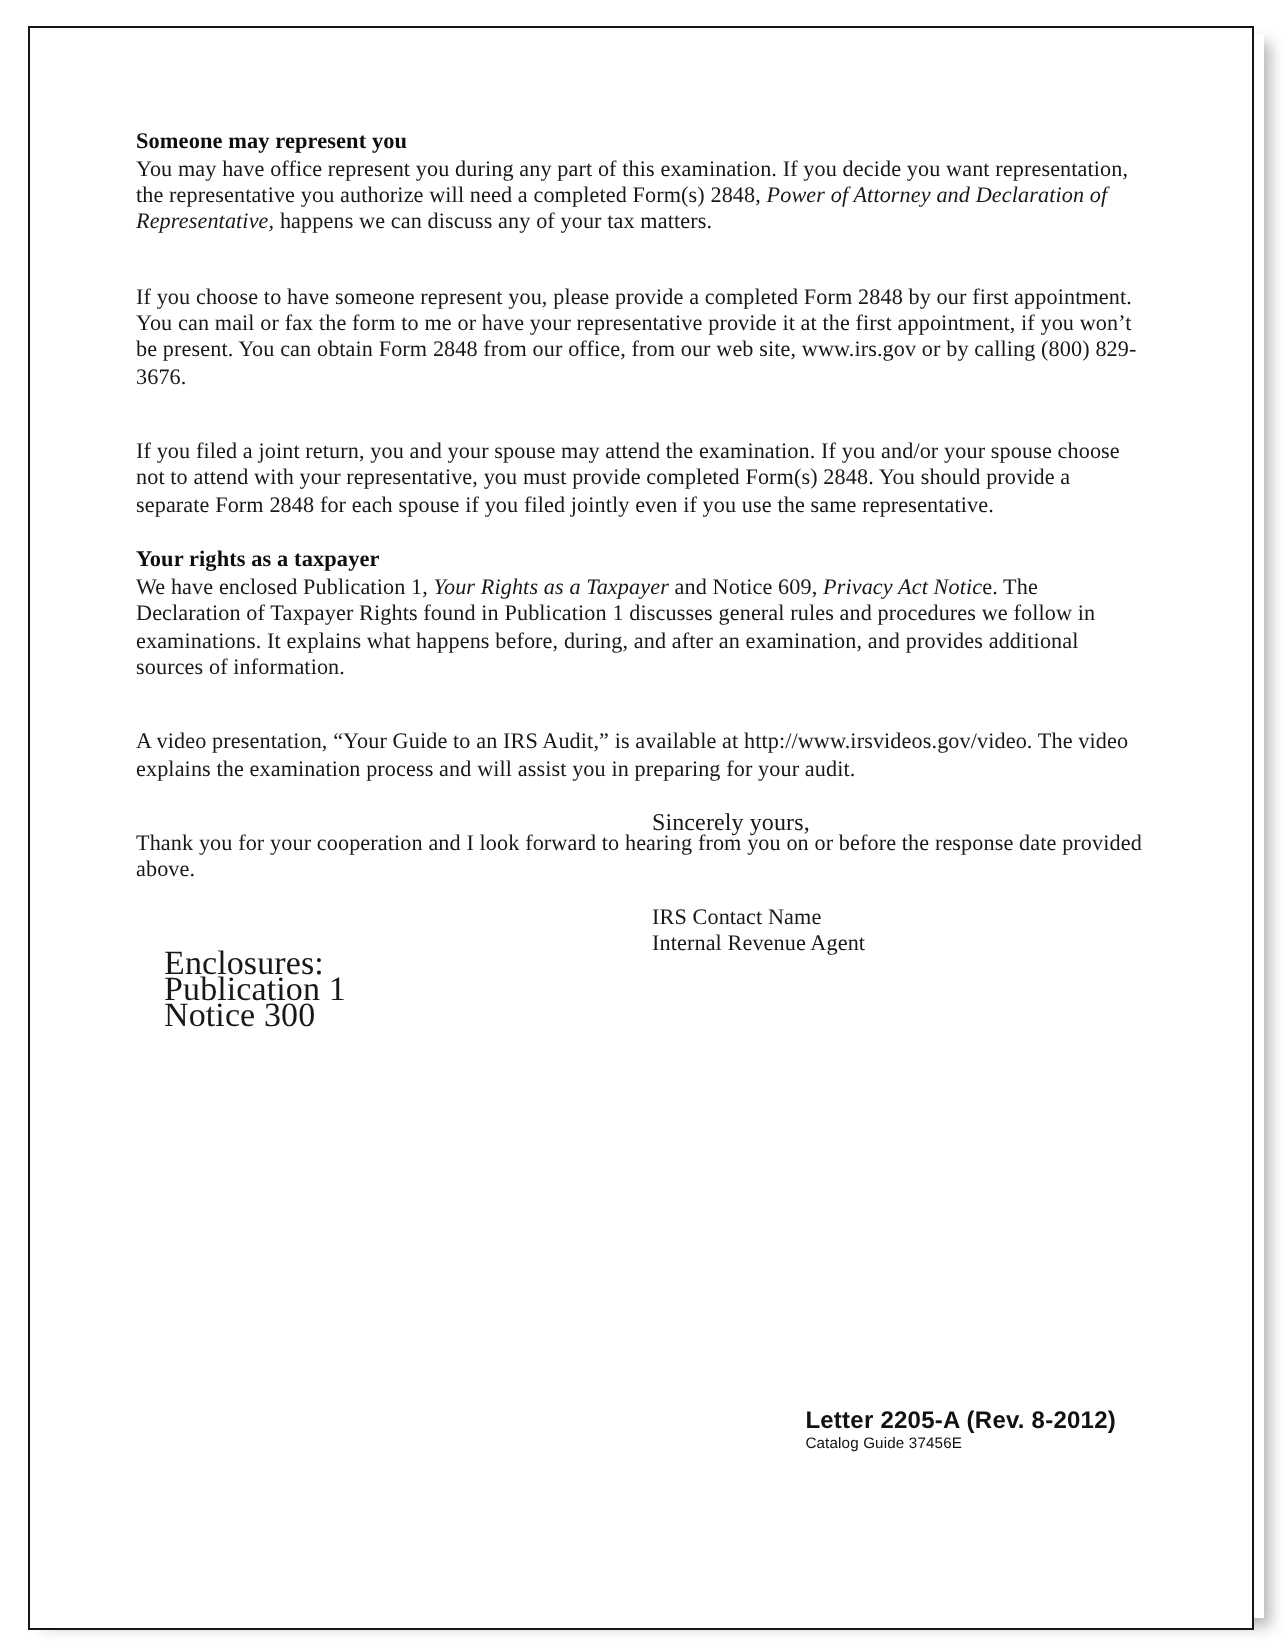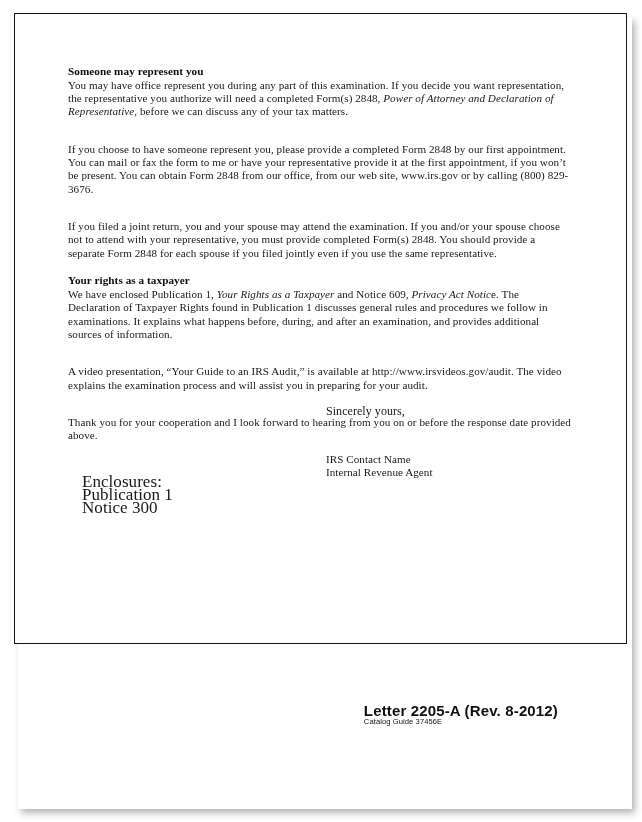--- a/index.html
+++ b/index.html
@@ -31,21 +31,21 @@
     height: 792px;
     background: #ffffff;
     box-shadow: 3px 4px 7px rgba(0,0,0,0.30);
   }
 
   .page-sheet {
     position: absolute;
     left: 14px;
     top: 13px;
     width: 613px;
-    height: 631px;
+    height: 802px;
     background: #ffffff;
     border: 1.4px solid #15161a;
     box-sizing: border-box;
   }
 
   .page-body {
     position: absolute;
     left: 53px;
     top: 51px;
     width: 505px;
@@ -128,21 +128,21 @@
   
   .form-footer {
     position: absolute;
     right: 68px;
     top: 691px;
     text-align: left;
     font-family: "Liberation Sans", "DejaVu Sans", sans-serif;
     color: #101114;
   }
   .form-number {
-    font-size: 15px;
+    font-size: 12px;
     font-weight: bold;
     line-height: 11.5px;
     margin: 0;
     white-space: nowrap;
     letter-spacing: 0.01em;
   }
   .catalog-number {
     font-size: 7.6px;
     font-weight: normal;
     line-height: 9.6px;
@@ -157,37 +157,37 @@
 <div class="page-canvas">
   <div class="page-shadow"></div>
 
   <div class="page-sheet">
 
     <div class="page-body doc-text">
 
       <div class="heading-block">
         <p class="section-heading">Someone may represent you</p>
         <p class="para">
-          <span>You may have office represent you during any part of this examination.  If you decide you want representation, the representative you authorize will need a completed Form(s) 2848, </span><em class="it">Power of Attorney and Declaration of Representative,</em><span> before we can discuss any of your tax matters.</span>
+          <span>You may have office represent you during any part of this examination.  If you decide you want representation, the representative you authorize will need a completed Form(s) 2848, </span><em class="it">Power of Attorney and Declaration of Representative,</em><span> happens we can discuss any of your tax matters.</span>
         </p>
         <p class="para gap">
           <span>If you choose to have someone represent you, please provide a completed Form 2848 by our first appointment. You can mail or fax the form to me or have your representative provide it at the first appointment, if you won’t be present. You can obtain Form 2848 from our office, from our web site, www.irs.gov or by calling (800) 829-3676.</span>
         </p>
         <p class="para gap">
           <span>If you filed a joint return, you and your spouse may attend the examination.  If you and/or your spouse choose not to attend with your representative, you must provide completed Form(s) 2848.  You should provide a separate Form 2848 for each spouse if you filed jointly even if you use the same representative.</span>
         </p>
       </div>
 
       <div class="heading-block">
         <p class="section-heading">Your rights as a taxpayer</p>
         <p class="para">
           <span>We have enclosed Publication 1, </span><em class="it">Your Rights as a Taxpayer</em><span> and Notice 609, </span><em class="it">Privacy Act Notic</em><span>e.  The Declaration of Taxpayer Rights found in Publication 1 discusses general rules and procedures we follow in examinations. It explains what happens before, during, and after an examination, and provides additional sources of information.</span>
         </p>
         <p class="para gap">
-          <span>A video presentation, “Your Guide to an IRS Audit,” is available at http://www.irsvideos.gov/audit.  The video explains the examination process and will assist you in preparing for your audit.</span>
+          <span>A video presentation, “Your Guide to an IRS Audit,” is available at http://www.irsvideos.gov/video.  The video explains the examination process and will assist you in preparing for your audit.</span>
         </p>
         <p class="para gap">
           <span>Thank you for your cooperation and I look forward to hearing from you on or before the response date provided above.</span>
         </p>
       </div>
 
       <div class="closing-area">
         <p class="sincerely">Sincerely yours,</p>
         <div class="signer-block">
           <p class="signer-line">IRS Contact Name</p>

